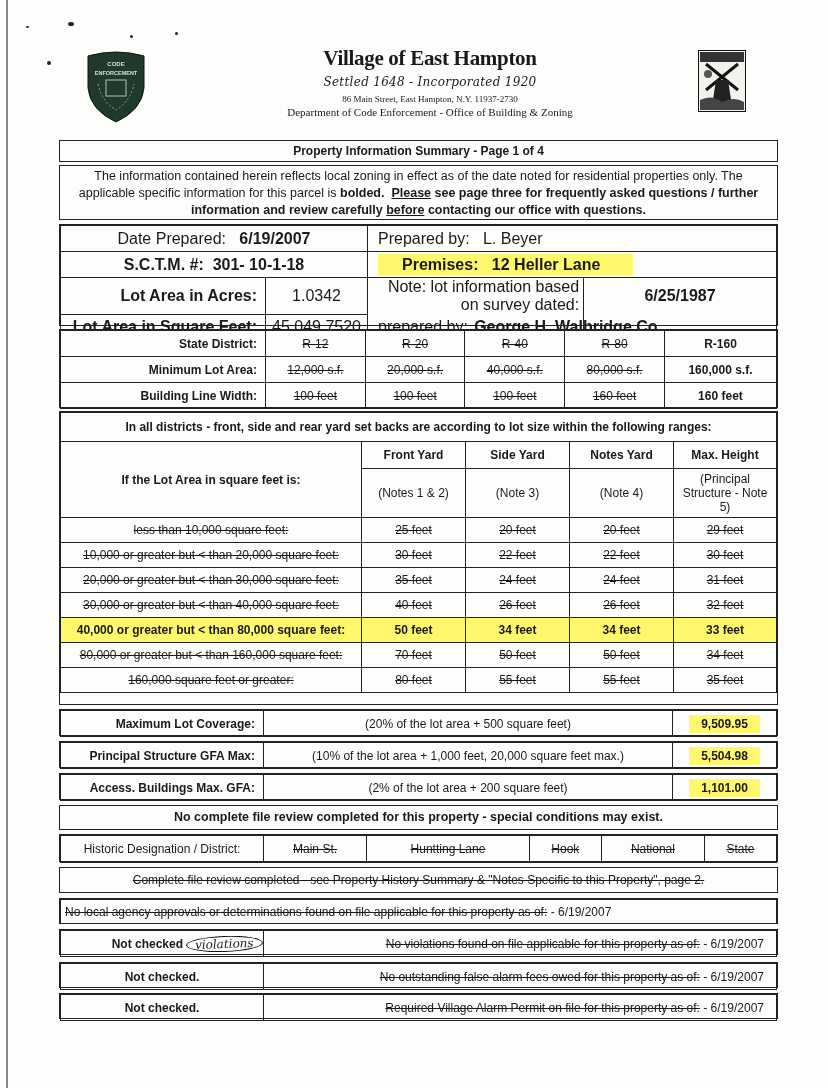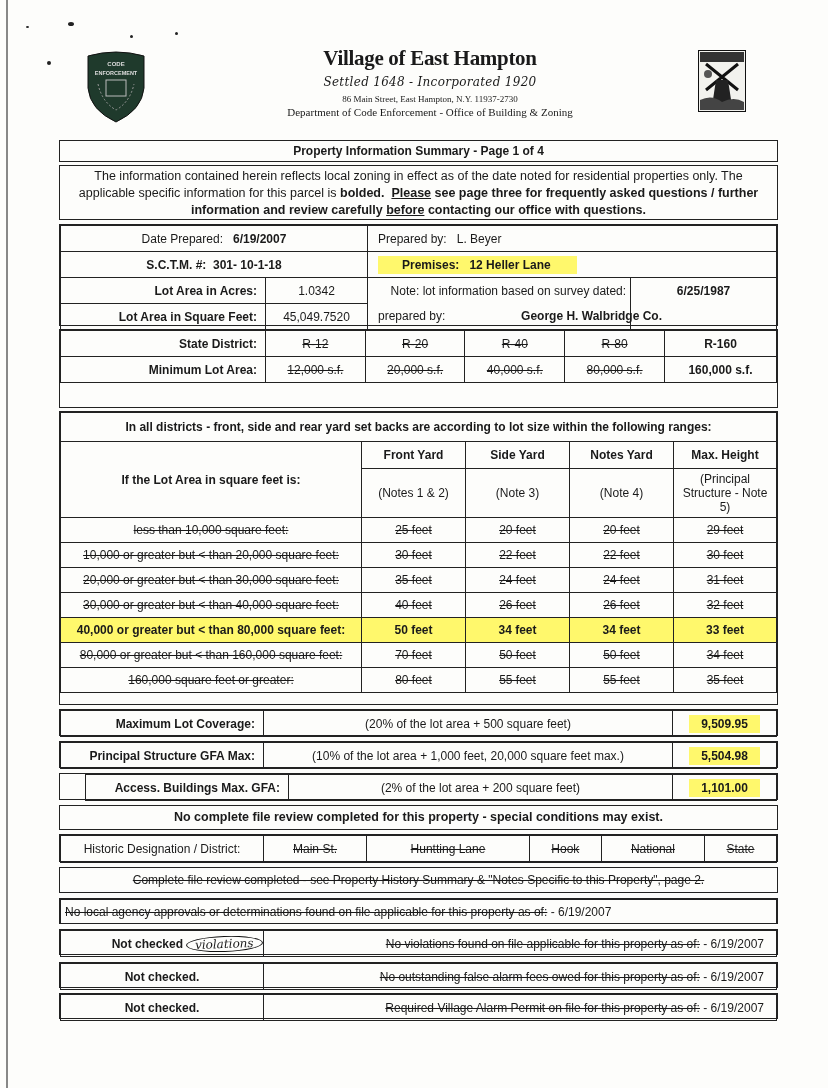--- a/index.html
+++ b/index.html
@@ -66,21 +66,21 @@
   </svg>
 </div>
 
 <div class="box center b" style="top:140px;height:22px;line-height:20px;font-size:12px;">Property Information Summary - Page 1 of 4</div>
 
 <div class="box center" style="top:165px;height:55px;font-size:12.5px;line-height:17px;padding:2px 6px;">
   <span>The information contained herein reflects local zoning in effect as of the date noted for residential properties only.  The applicable specific information for this parcel is </span><span class="b">bolded.</span>&nbsp; <span class="b u">Please</span><span class="b"> see page three for frequently asked questions / further information and review carefully </span><span class="b u">before</span><span class="b"> contacting our office with questions.</span>
 </div>
 
 <div class="box" style="top:224px;height:102px;">
-  <table style="font-size:12px;border-radius:12px;">
+  <table style="font-size:16px;border-radius:12px;">
     <colgroup>
         <col style="width:205px">
         <col style="width:102px">
         <col>
         <col style="width:120px">
       </colgroup>
     <tbody>
         <tr>
       <td colspan="2" class="center">
         <span>Date Prepared:</span>&nbsp;&nbsp;
@@ -139,20 +139,28 @@
       <td class="b">R-160</td>
     </tr>
     <tr>
       <td class="right b">Minimum Lot Area:</td>
       <td class="s">12,000 s.f.</td>
       <td class="s">20,000 s.f.</td>
       <td class="s">40,000 s.f.</td>
       <td class="s">80,000 s.f.</td>
       <td class="b">160,000 s.f.</td>
     </tr>
+    <tr>
+      <td class="right b">Building Line Width:</td>
+      <td class="s">100 feet</td>
+      <td class="s">100 feet</td>
+      <td class="s">100 feet</td>
+      <td class="s">160 feet</td>
+      <td class="b">160 feet</td>
+    </tr>
   </tbody>
     </table>
 </div>
 
 <div class="box" style="top:411px;height:294px;">
   <table>
     <colgroup>
         <col style="width:301px">
         <col style="width:104px">
         <col style="width:104px">
@@ -257,21 +265,21 @@
         </colgroup>
         <tbody>
           <tr>
             <td class="right b" style="height:24px;">Principal Structure GFA Max:</td>
             <td>(10% of the lot area + 1,000 feet, 20,000 square feet max.)</td>
             <td class="b"><span class="hl" style="padding:2px 12px;">5,504.98</span></td>
           </tr>
         </tbody>
       </table>
     </div>
-    <div class="box" style="top: 773px; height: 27px; padding-left: 25px;">
+    <div class="box" style="top: 773px; height: 27px;">
       <table>
         <colgroup>
           <col style="width:203px">
           <col>
           <col style="width:104px">
         </colgroup>
         <tbody>
           <tr>
             <td class="right b" style="height:24px;">Access. Buildings Max. GFA:</td>
             <td>(2% of the lot area + 200 square feet)</td>

